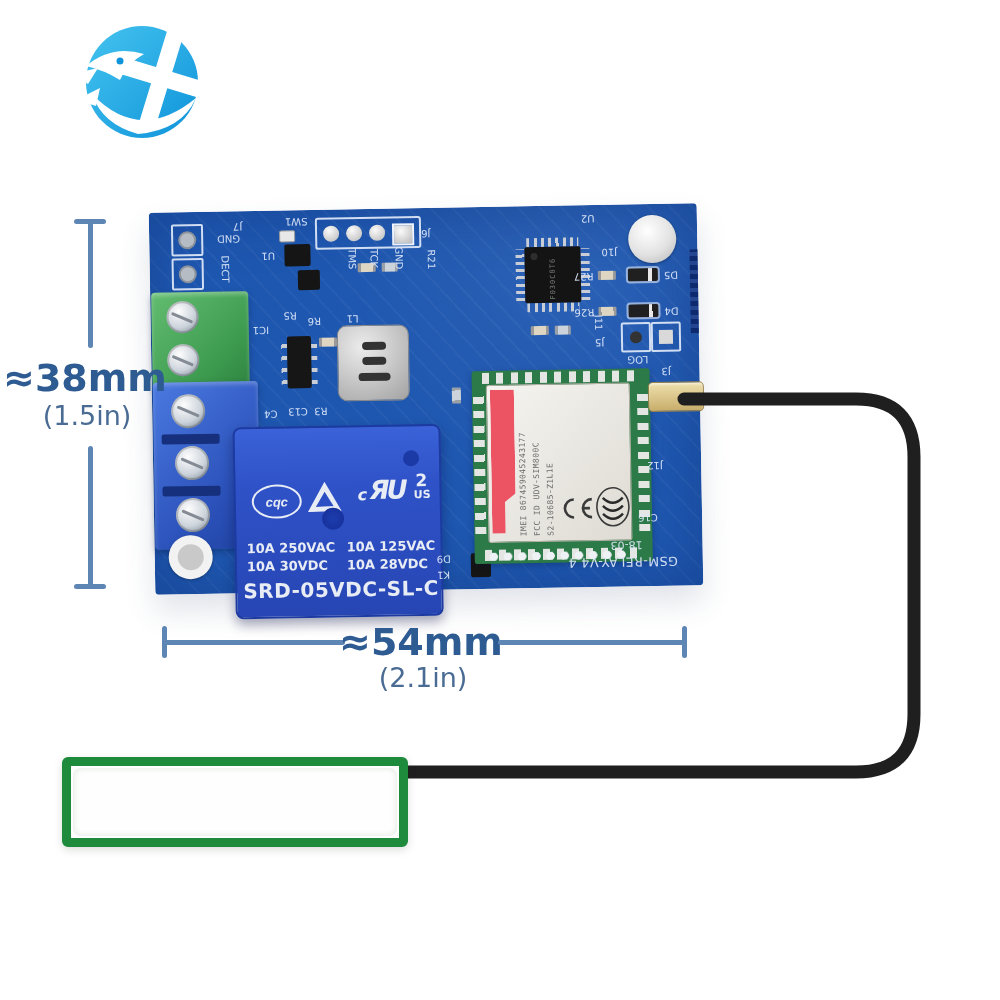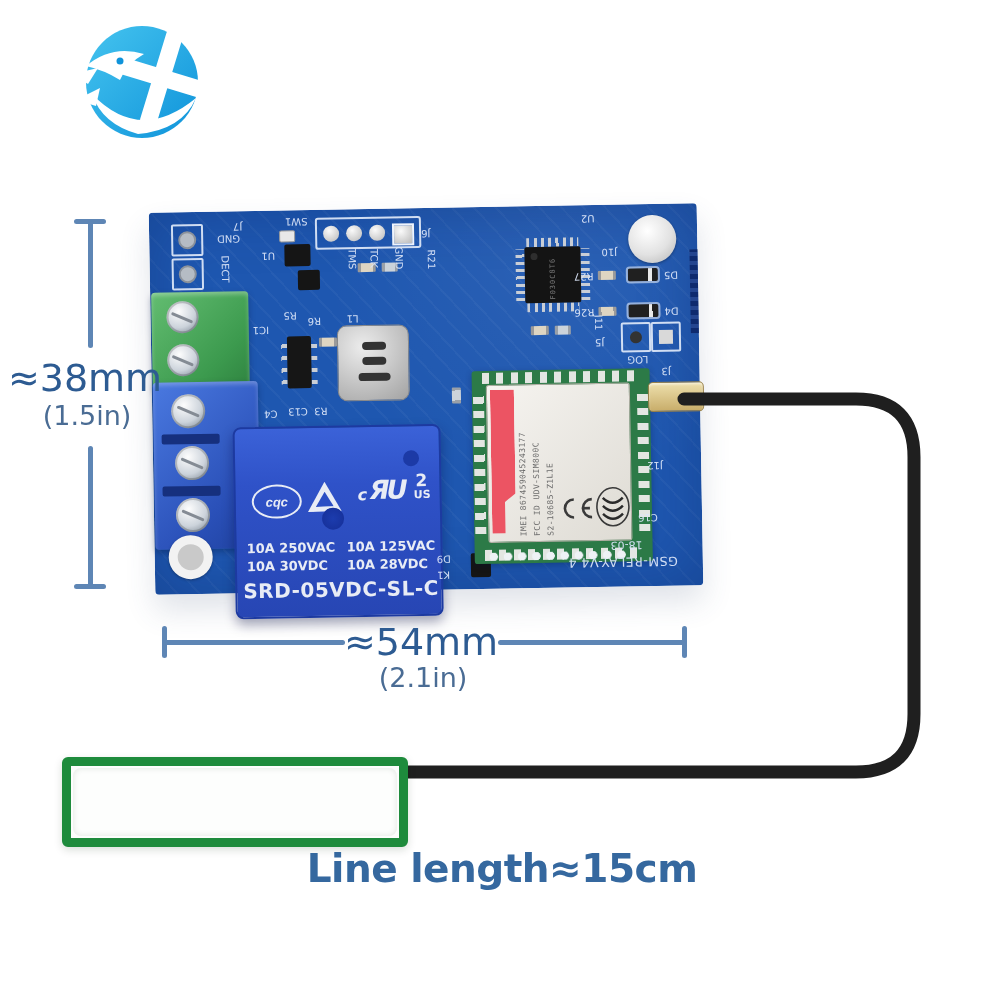--- a/index.html
+++ b/index.html
@@ -9,21 +9,21 @@
 
   
   .logo-svg{position:absolute;left:66px;top:16px;}
   .logo-text{position:absolute;left:150px;top:144px;transform:translateX(-50%);
              font-family:"DejaVu Sans",sans-serif;font-weight:800;font-size:50px;letter-spacing:9px;
              background:linear-gradient(180deg,#55c9f1,#1277c5);
              -webkit-background-clip:text;background-clip:text;color:transparent;white-space:nowrap;}
 
   
   .dseg{position:absolute;background:#5e86b5;border-radius:3px;}
-  .dim-main{position:absolute;font-family:"DejaVu Sans",sans-serif;font-weight:400;font-size:38px;
+  .dim-main{position:absolute;font-family:"DejaVu Sans",sans-serif;font-weight:700;font-size:38px;
             color:#2d5b92;white-space:nowrap;transform:translateX(-50%);}
   .dim-sub{position:absolute;font-family:"DejaVu Sans",sans-serif;font-size:27px;
            color:#4a6c94;white-space:nowrap;transform:translateX(-50%);}
   .cable-label{position:absolute;left:502px;top:846px;transform:translateX(-50%);
                font-family:"DejaVu Sans",sans-serif;font-weight:700;font-size:39px;color:#35689f;
                letter-spacing:-0.5px;white-space:nowrap;}
 
   
   .pcb{position:absolute;left:152px;top:208px;width:548px;height:382px;background:#1e57b0;
        border-radius:4px;transform:rotate(-1deg);
@@ -309,15 +309,14 @@
 
   <div>
     <div class="dseg" style="left:162px;top:626px;width:5px;height:32px;"></div>
     <div class="dseg" style="left:165px;top:640px;width:180px;height:5px;"></div>
     <div class="dim-main" style="left:421px;top:620px;">≈54mm</div>
     <div class="dseg" style="left:498px;top:640px;width:186px;height:5px;"></div>
     <div class="dseg" style="left:682px;top:626px;width:5px;height:32px;"></div>
     <div class="dim-sub" style="left:423px;top:662px;">(2.1in)</div>
   </div>
 
-  <div class="cable-label">Line length≈15cm</div>
 
 </div>
 
 </body></html>

